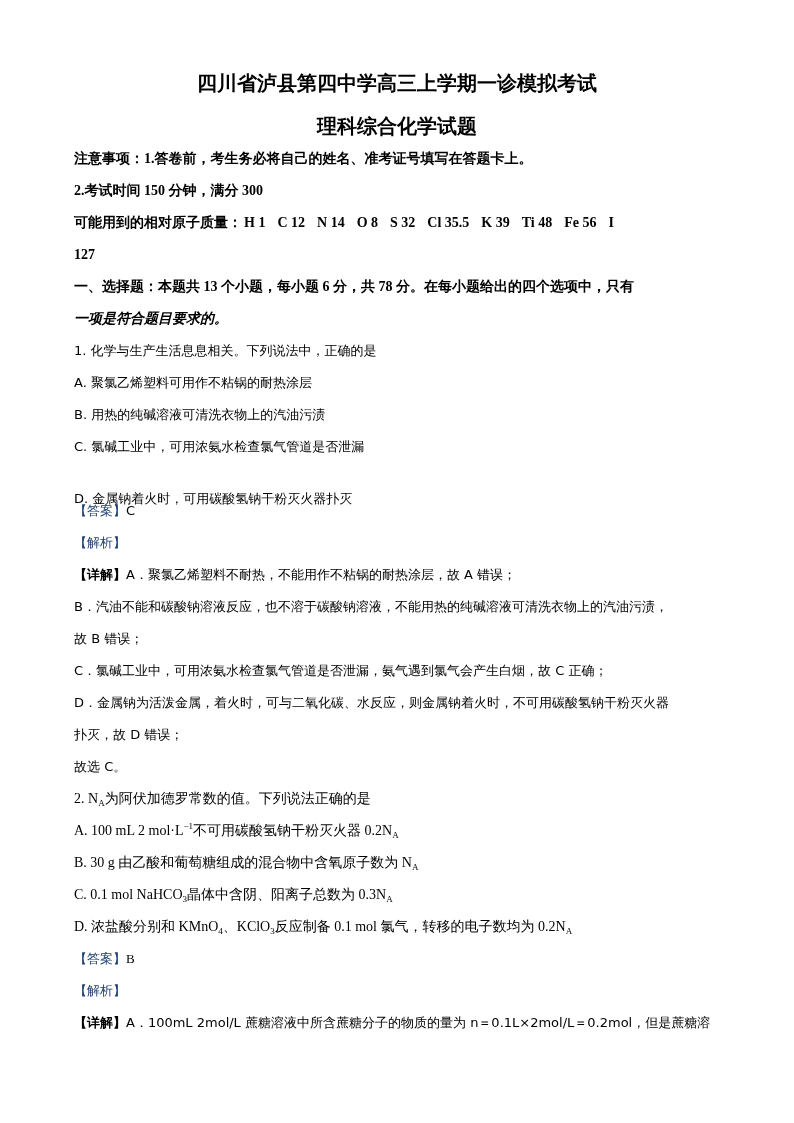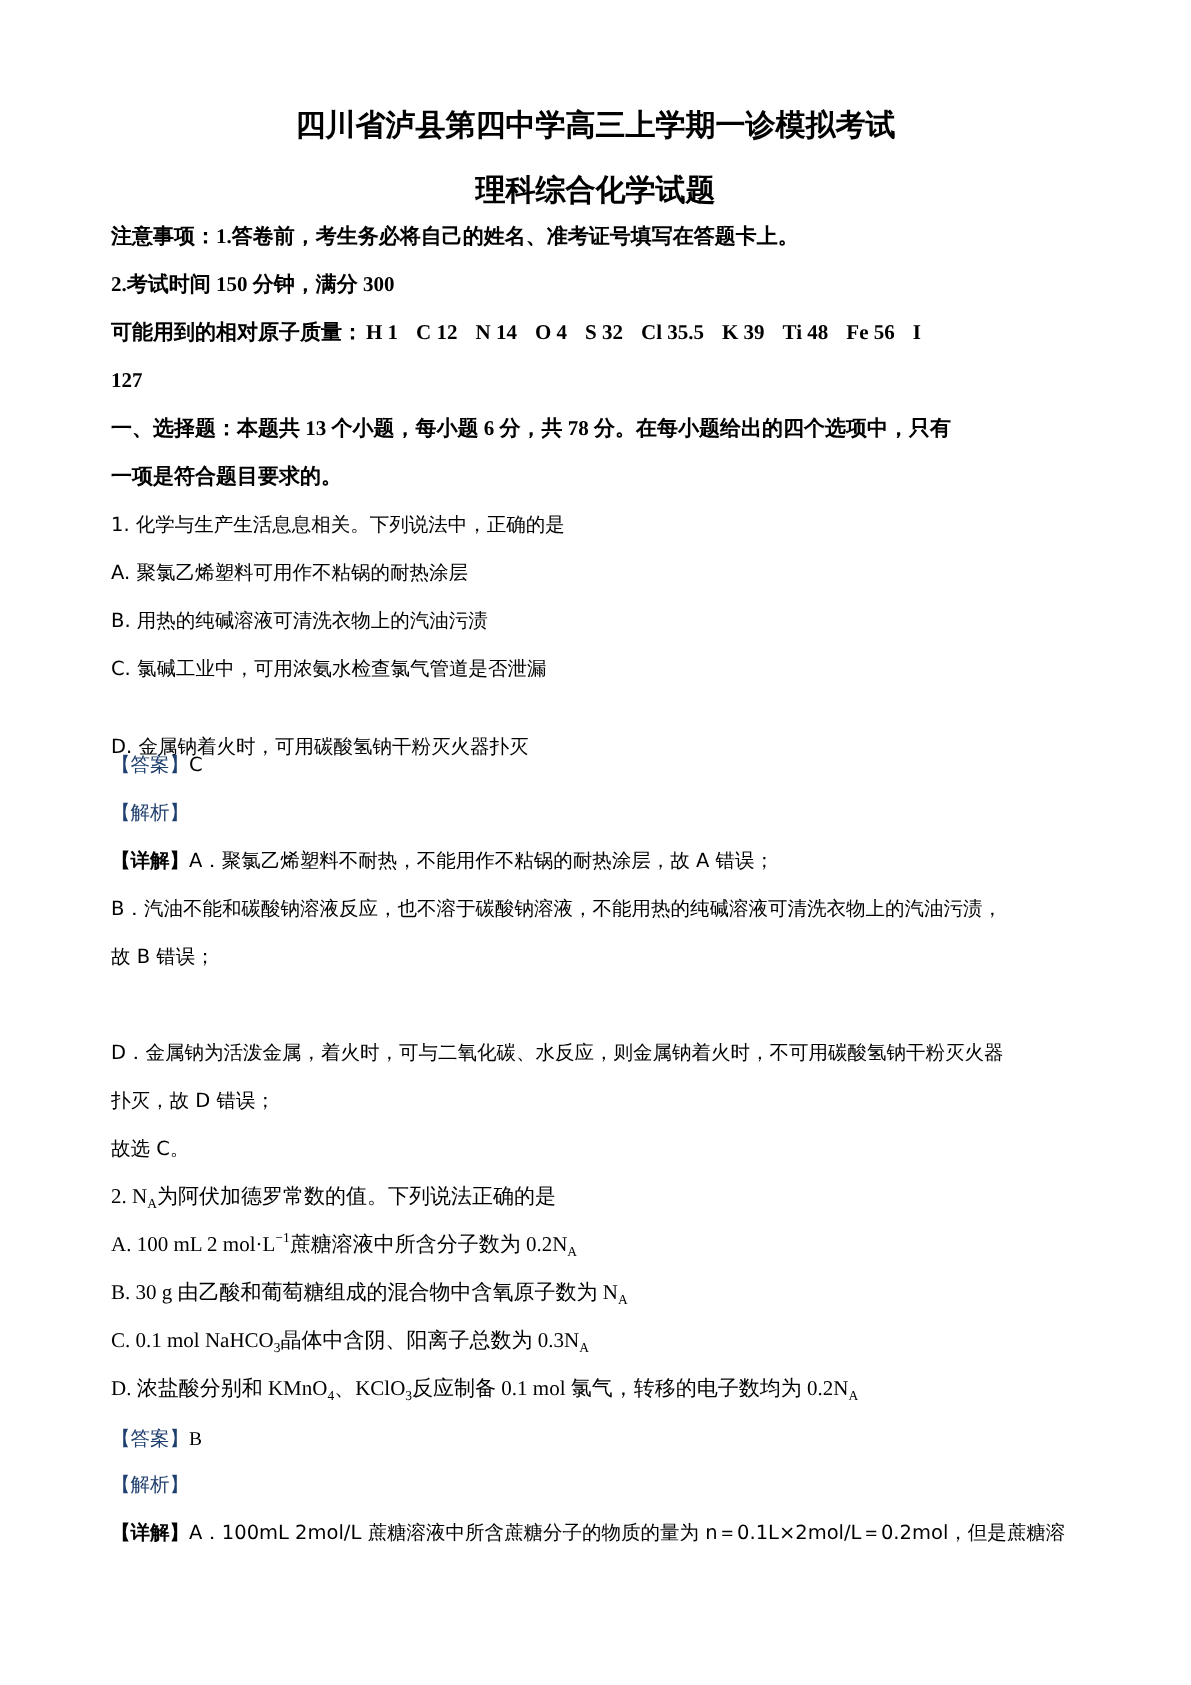--- a/index.html
+++ b/index.html
@@ -20,50 +20,51 @@
 <body>
 
 <div class="page">
 
   <div class="title" style="top:70px;">四川省泸县第四中学高三上学期一诊模拟考试</div>
   <div class="title" style="top:113px;">理科综合化学试题</div>
 
   <div class="line serif bold" style="top:150px;">注意事项：1.答卷前，考生务必将自己的姓名、准考证号填写在答题卡上。</div>
   <div class="line serif bold" style="top:182px;">2.考试时间 150 分钟，满分 300</div>
   <div class="line serif bold mass" style="top:214px;">
-    <span style="margin-right:2px;">可能用到的相对原子质量：</span><span>H 1</span><span>C 12</span><span>N 14</span><span>O 4</span><span>S 32</span><span>Cl 35.5</span><span>K 39</span><span>Ti 48</span><span>Fe 56</span><span>I</span>
+    <span style="margin-right:2px;">可能用到的相对原子质量：</span><span>H 1</span><span>C 12</span><span>N 14</span><span>O 8</span><span>S 32</span><span>Cl 35.5</span><span>K 39</span><span>Ti 48</span><span>Fe 56</span><span>I</span>
   </div>
   <div class="line serif bold" style="top:246px;">127</div>
 
   <div class="line serif bold" style="top:278px;">一、选择题：本题共 13 个小题，每小题 6 分，共 78 分。在每小题给出的四个选项中，只有</div>
-  <div class="line serif bold" style="top:310px;">一项是符合题目要求的。</div>
+  <div class="line serif bold" style="top:310px;font-style:italic;">一项是符合题目要求的。</div>
 
   <div class="line sans" style="top:342px;">1. 化学与生产生活息息相关。下列说法中，正确的是</div>
   <div class="line sans" style="top:374px;">A. 聚氯乙烯塑料可用作不粘锅的耐热涂层</div>
   <div class="line sans" style="top:406px;">B. 用热的纯碱溶液可清洗衣物上的汽油污渍</div>
   <div class="line sans" style="top:438px;">C. 氯碱工业中，可用浓氨水检查氯气管道是否泄漏</div>
   <div class="line sans" style="top:490px;">D. 金属钠着火时，可用碳酸氢钠干粉灭火器扑灭</div>
   <div class="line sans" style="top:502px;">
     <span class="label-blue">【答案】</span><span>C</span>
   </div>
   <div class="line sans label-blue" style="top:534px;">【解析】</div>
   <div class="line sans" style="top:566px;">
     <span class="label-black">【详解】</span><span>A．聚氯乙烯塑料不耐热，不能用作不粘锅的耐热涂层，故 A 错误；</span>
   </div>
   <div class="line sans" style="top:598px;">B．汽油不能和碳酸钠溶液反应，也不溶于碳酸钠溶液，不能用热的纯碱溶液可清洗衣物上的汽油污渍，</div>
   <div class="line sans" style="top:630px;">故 B 错误；</div>
+  <div class="line sans" style="top:662px;">C．氯碱工业中，可用浓氨水检查氯气管道是否泄漏，氨气遇到氯气会产生白烟，故 C 正确；</div>
   <div class="line sans" style="top:694px;">D．金属钠为活泼金属，着火时，可与二氧化碳、水反应，则金属钠着火时，不可用碳酸氢钠干粉灭火器</div>
   <div class="line sans" style="top:726px;">扑灭，故 D 错误；</div>
   <div class="line sans" style="top:758px;">故选 C。</div>
 
   <div class="line serif" style="top:790px;">
     <span>2. N</span><sub>A</sub><span>为阿伏加德罗常数的值。下列说法正确的是</span>
   </div>
   <div class="line serif" style="top:822px;">
-    <span>A. 100 mL 2 mol·L</span><sup>−1</sup><span>蔗糖溶液中所含分子数为 0.2N</span><sub>A</sub>
+    <span>A. 100 mL 2 mol·L</span><sup>−1</sup><span>不可用碳酸氢钠干粉灭火器 0.2N</span><sub>A</sub>
   </div>
   <div class="line serif" style="top:854px;">
     <span>B. 30 g 由乙酸和葡萄糖组成的混合物中含氧原子数为 N</span><sub>A</sub>
   </div>
   <div class="line serif" style="top:886px;">
     <span>C. 0.1 mol NaHCO</span><sub>3</sub><span>晶体中含阴、阳离子总数为 0.3N</span><sub>A</sub>
   </div>
   <div class="line serif" style="top:918px;">
     <span>D. 浓盐酸分别和 KMnO</span><sub>4</sub><span>、KClO</span><sub>3</sub><span>反应制备 0.1 mol 氯气，转移的电子数均为 0.2N</span><sub>A</sub>
   </div>

